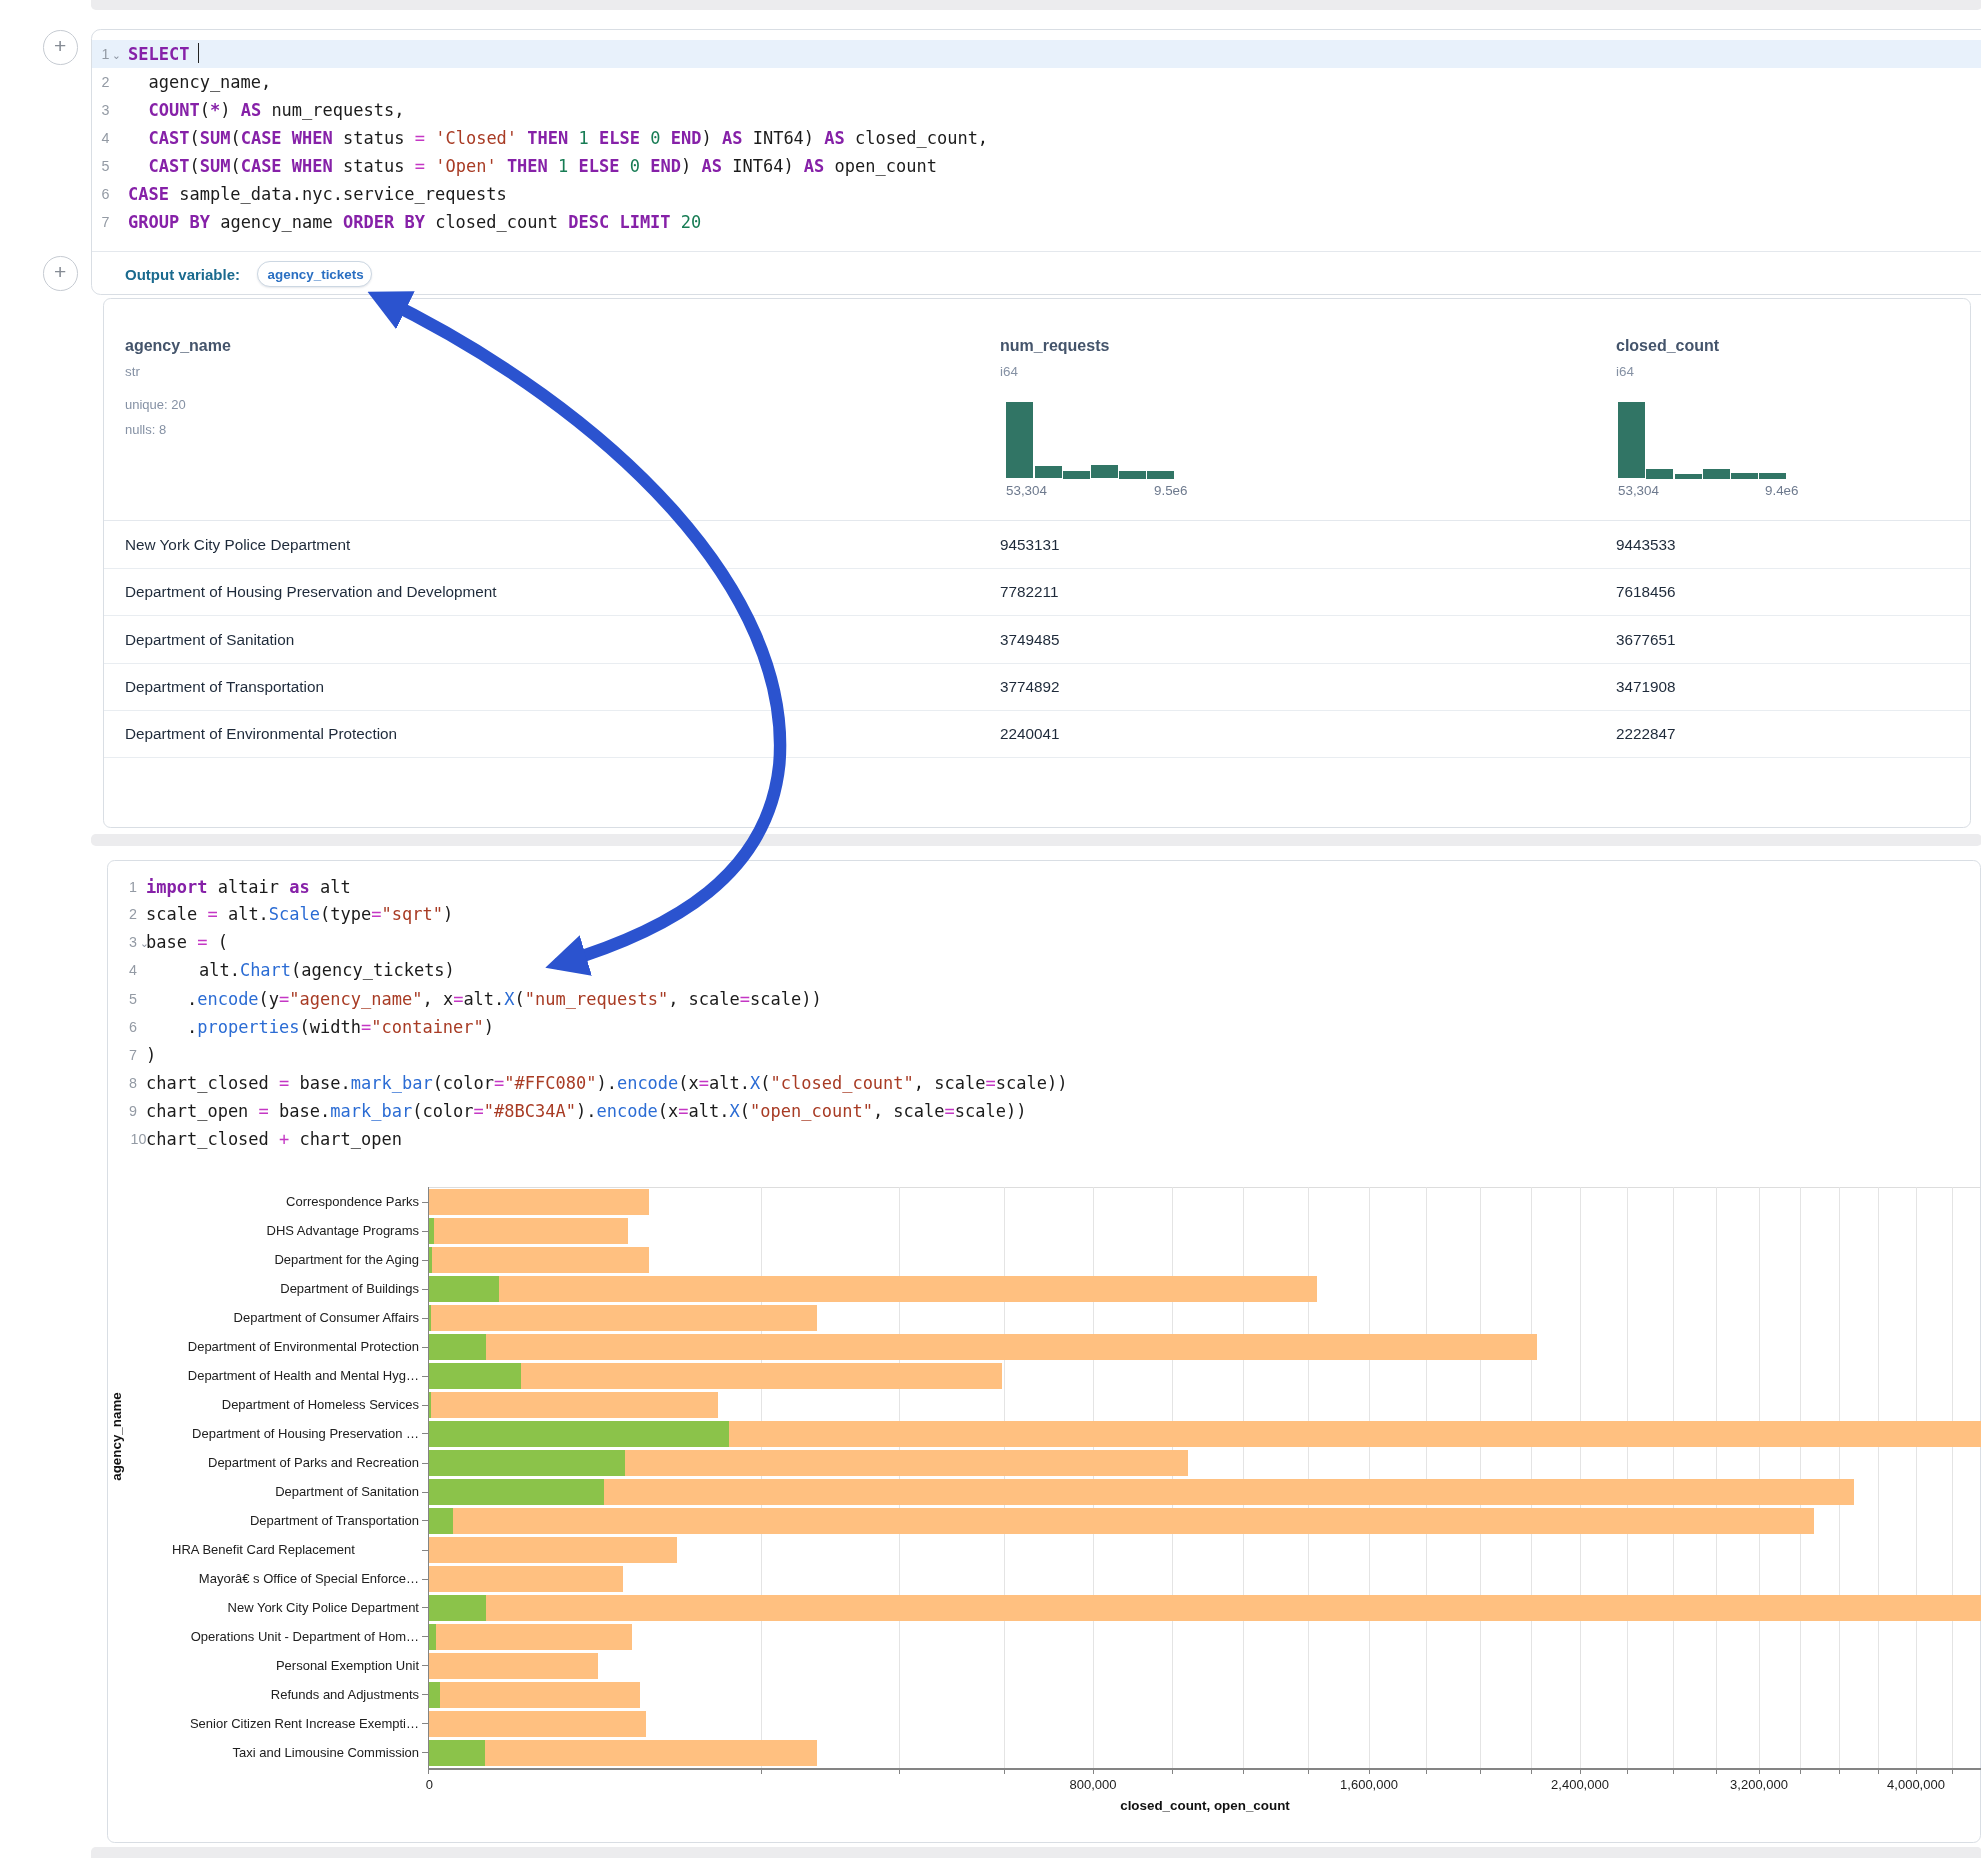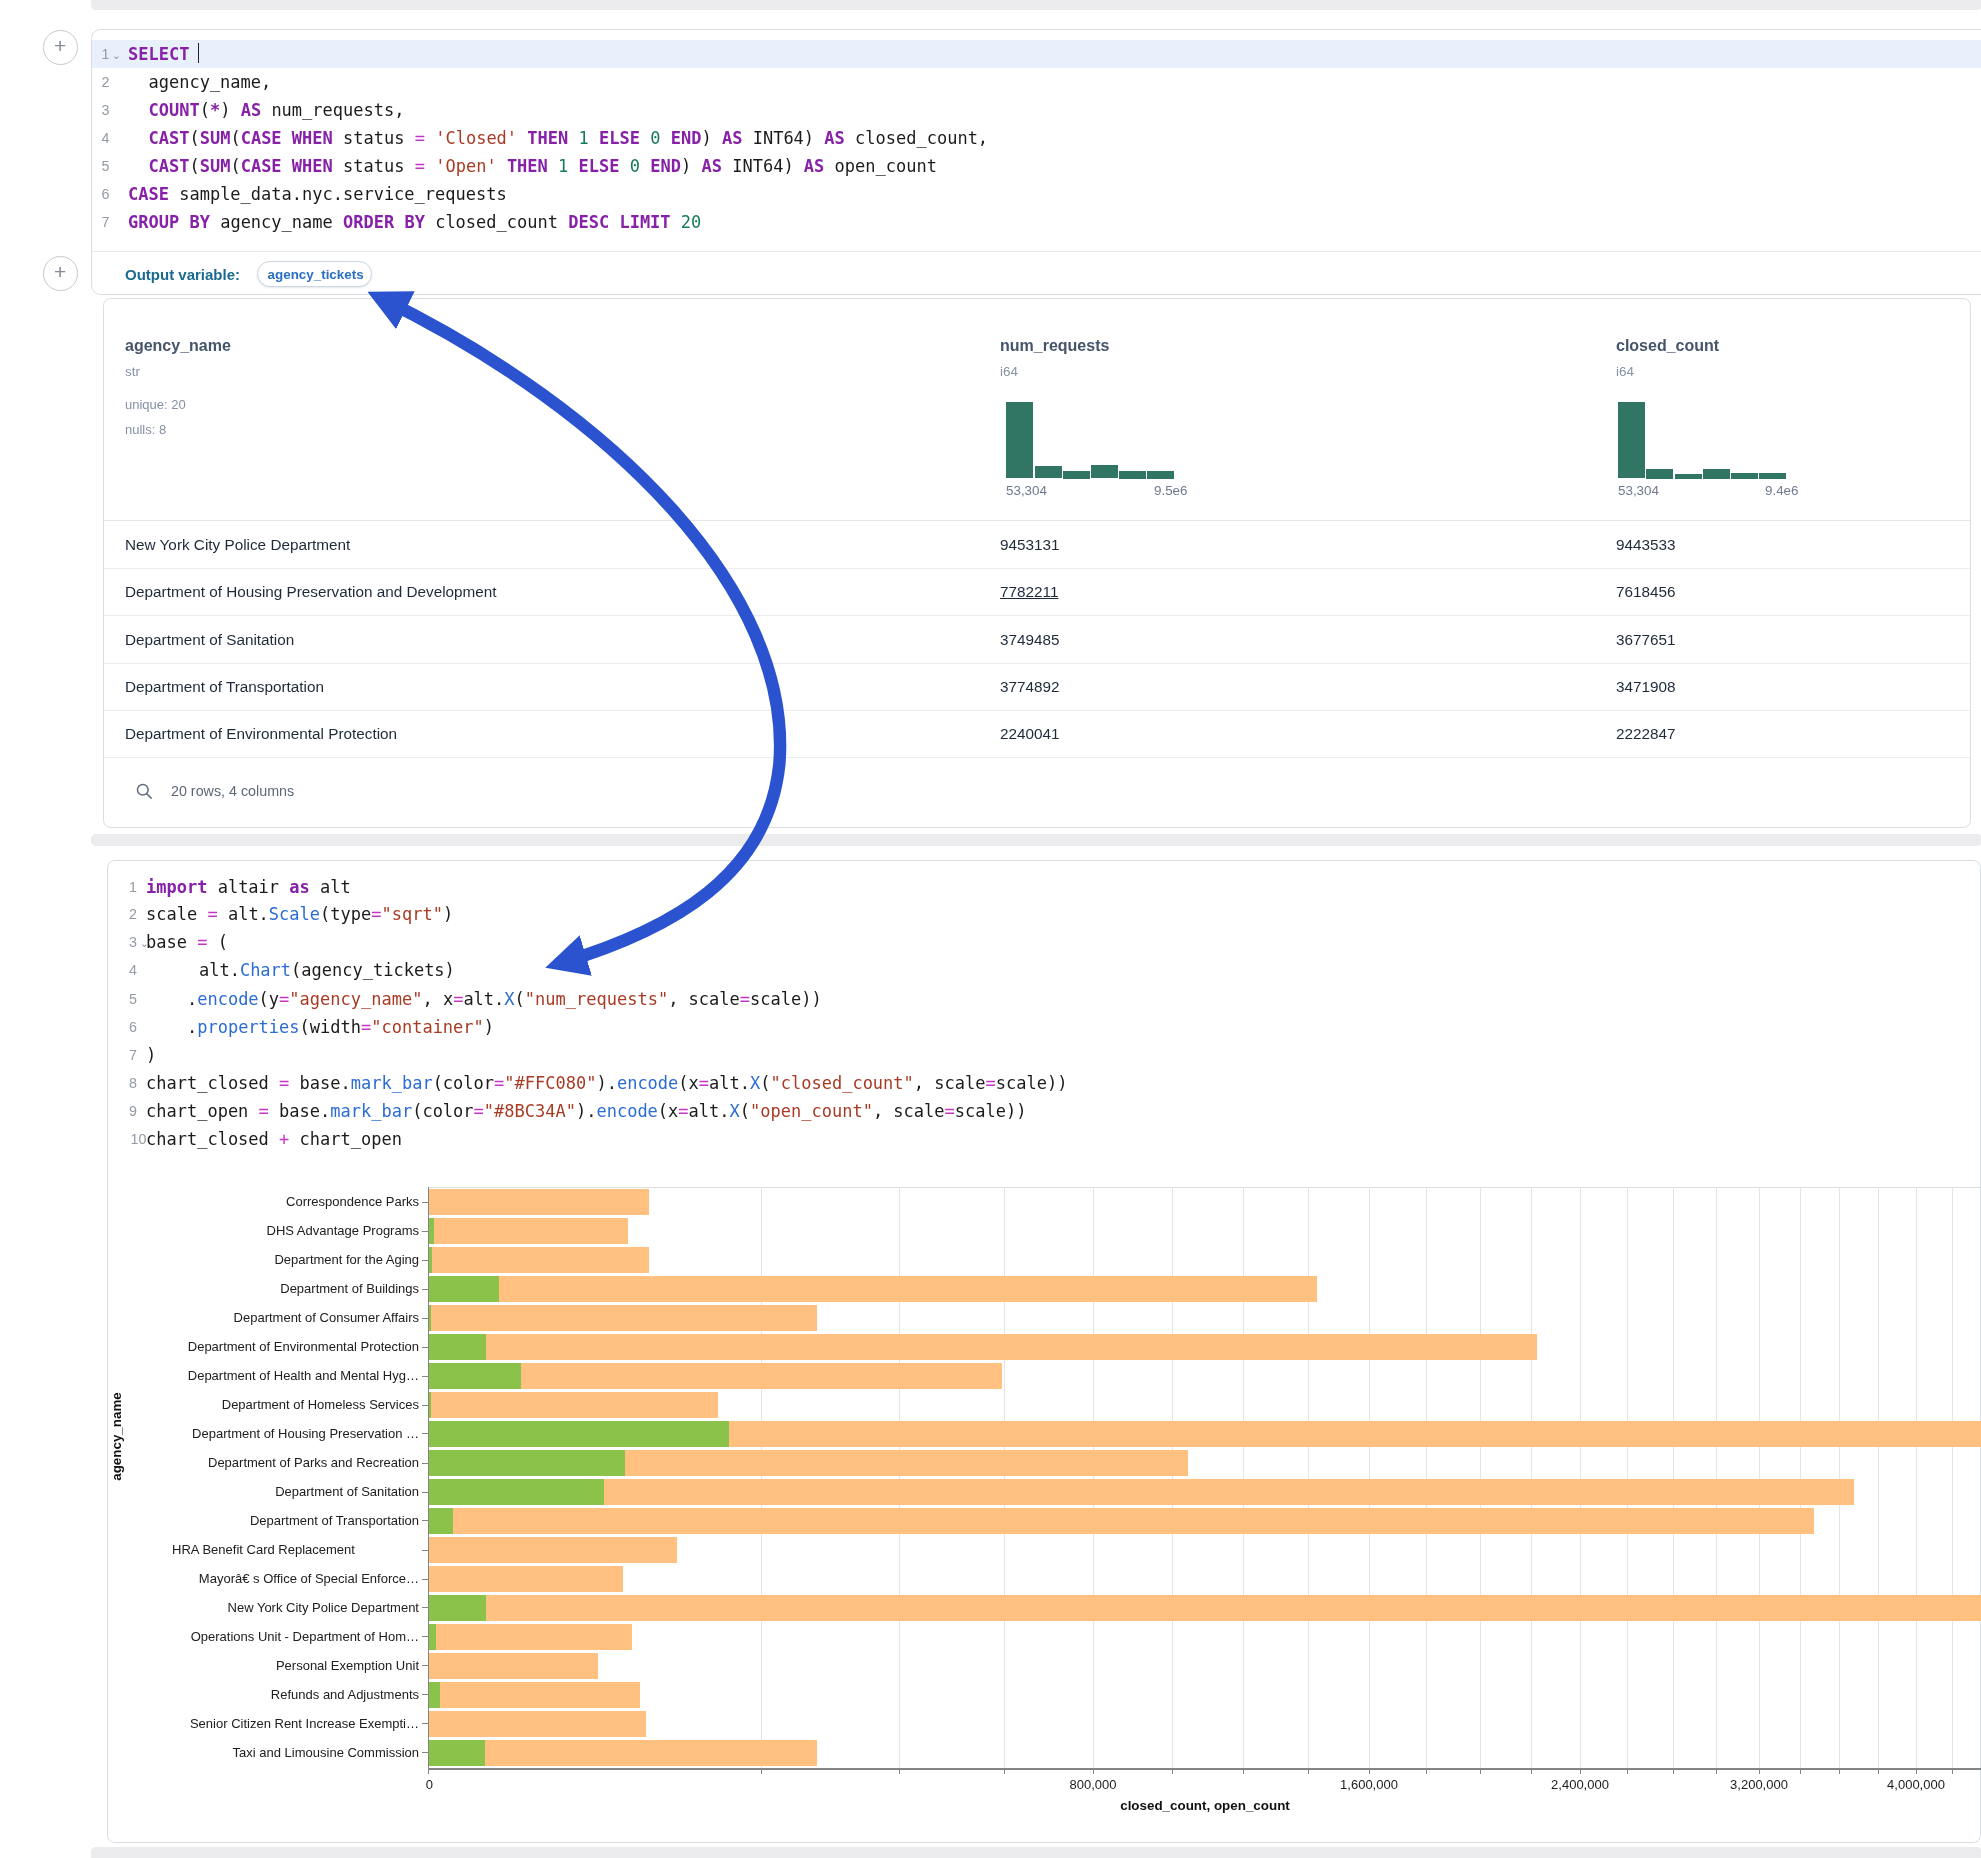--- a/index.html
+++ b/index.html
@@ -94,47 +94,40 @@
     <div class="histlabel" style="left:1661px;top:184px;">9.4e6</div>
 
     <div id="table-rows" style="position:absolute;left:0;right:0;top:221px;height:237px;border-top:1px solid #e4e8ed;">
         <div class="trow" style="top: 0px;">
           <div class="tcell" style="left: 21px;">New York City Police Department</div>
           <div class="tcell" style="left: 896px;">9453131</div>
           <div class="tcell" style="left: 1512px;">9443533</div>
         </div>
         <div class="trow" style="top: 47px;">
           <div class="tcell" style="left: 21px;">Department of Housing Preservation and Development</div>
-          <div class="tcell" style="left: 896px; text-decoration: underline;">7782211</div>
+          <div class="tcell" style="left: 896px;">7782211</div>
           <div class="tcell" style="left: 1512px;">7618456</div>
         </div>
         <div class="trow" style="top: 95px;">
           <div class="tcell" style="left: 21px;">Department of Sanitation</div>
           <div class="tcell" style="left: 896px;">3749485</div>
           <div class="tcell" style="left: 1512px;">3677651</div>
         </div>
         <div class="trow" style="top: 142px;">
           <div class="tcell" style="left: 21px;">Department of Transportation</div>
           <div class="tcell" style="left: 896px;">3774892</div>
           <div class="tcell" style="left: 1512px;">3471908</div>
         </div>
         <div class="trow" style="top: 189px;">
           <div class="tcell" style="left: 21px;">Department of Environmental Protection</div>
           <div class="tcell" style="left: 896px;">2240041</div>
           <div class="tcell" style="left: 1512px;">2222847</div>
         </div>
       </div>
 
-    <div class="tfooter" style="top:468px;">
-      <svg width="19" height="19" style="margin-left:31px;" viewBox="0 0 20 20">
-        <circle cx="8.2" cy="8.2" r="5.6" fill="none" stroke="#5f6b7d" stroke-width="1.6"></circle>
-        <line x1="12.6" y1="12.6" x2="17" y2="17" stroke="#5f6b7d" stroke-width="1.6" stroke-linecap="round"></line>
-      </svg>
-      <span style="margin-left:17px;">20 rows, 4 columns</span>
-    </div>
   <div class="histbar" style="left: 902px; top: 103px; width: 27px; height: 76px;"></div>
       <div class="histbar" style="left: 931px; top: 167px; width: 27px; height: 12.4px;"></div>
       <div class="histbar" style="left: 959px; top: 172px; width: 27px; height: 7.6px;"></div>
       <div class="histbar" style="left: 987px; top: 166px; width: 27px; height: 13.4px;"></div>
       <div class="histbar" style="left: 1015px; top: 172px; width: 27px; height: 7.6px;"></div>
       <div class="histbar" style="left: 1043px; top: 172px; width: 27px; height: 7.6px;"></div>
       <div class="histbar" style="left: 1514px; top: 103px; width: 27px; height: 76px;"></div>
       <div class="histbar" style="left: 1542px; top: 170px; width: 27px; height: 9.6px;"></div>
       <div class="histbar" style="left: 1571px; top: 175px; width: 27px; height: 4.8px;"></div>
       <div class="histbar" style="left: 1599px; top: 170px; width: 27px; height: 9.6px;"></div>

